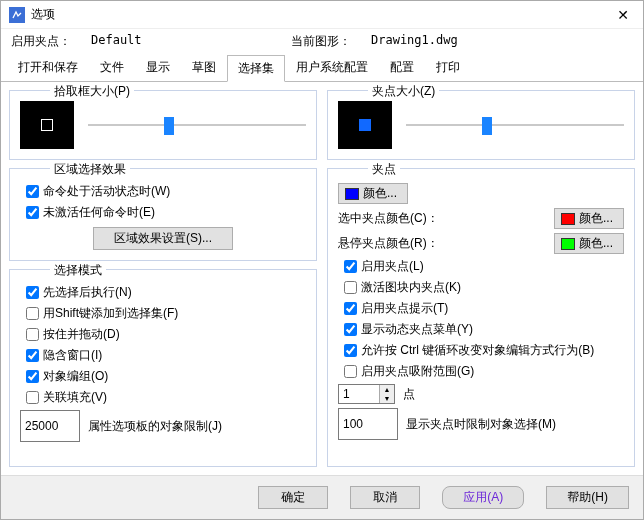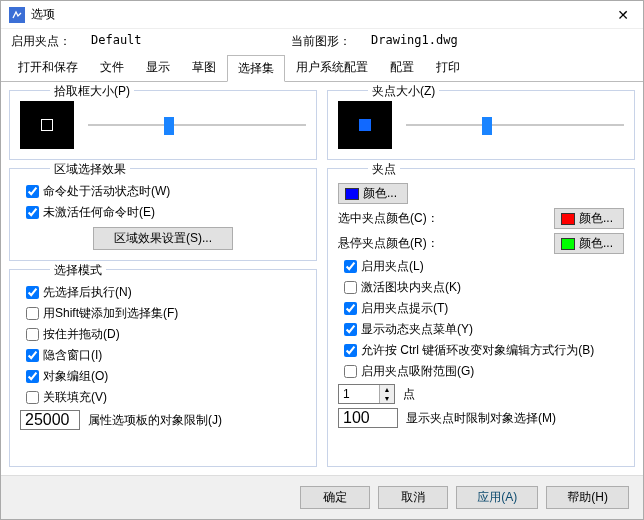--- a/index.html
+++ b/index.html
@@ -33,23 +33,23 @@
 .btn { display: inline-block; background: #e1e1e1; border: 1px solid #adadad; padding: 2px 20px; cursor: pointer; min-width: 70px; text-align: center; }
 .colorrow { display: flex; align-items: center; margin: 4px 0; gap: 8px; }
 .colorrow .clabel { flex: 1; }
 .colorbtn { display: flex; align-items: center; border: 1px solid #adadad; background: #e1e1e1; padding: 1px 6px; gap: 4px; cursor: pointer; min-width: 70px; }
 .swatch { width: 14px; height: 12px; border: 1px solid #333; }
 .numrow { display: flex; align-items: center; gap: 8px; margin: 4px 0; }
 .spin { display: flex; align-items: stretch; border: 1px solid #7a7a7a; height: 20px; }
 .spin input { border: none; width: 40px; padding: 0 4px; font-size: 12px; }
 .spin .arrows { display: flex; flex-direction: column; border-left: 1px solid #aaa; }
 .spin .arrows span { font-size: 7px; line-height: 9px; width: 14px; text-align: center; background: #eee; cursor: pointer; }
-.plaininput { border: 1px solid #7a7a7a; width: 60px; height: 20px; padding: 0 4px; font-size: 16px; }
-.footer { display: flex; justify-content: flex-end; gap: 8px; padding: 10px 14px; background: #f0f0f0; border-top: 1px solid #ddd; }
-.footer .btn.disabled { color: #0c4a6e; }
+.plaininput { border: 1px solid #7a7a7a; width: 60px; height: 32px; padding: 0 4px; font-size: 12px; }
+.footer { display: flex; justify-content: flex-end; gap: 22px; padding: 10px 14px; background: #f0f0f0; border-top: 1px solid #ddd; }
+.footer .btn.disabled { color: #6d28d9; border-radius: 8px; }
 </style>
 </head>
 <body>
 
 <div class="window">
   <div class="titlebar">
     <span class="icon">
         <svg viewBox="0 0 10 10">
           <path d="M1 8 L4 2 L6 6 L9 3" stroke="#fff" fill="none" stroke-width="1.3"></path>
         </svg>

